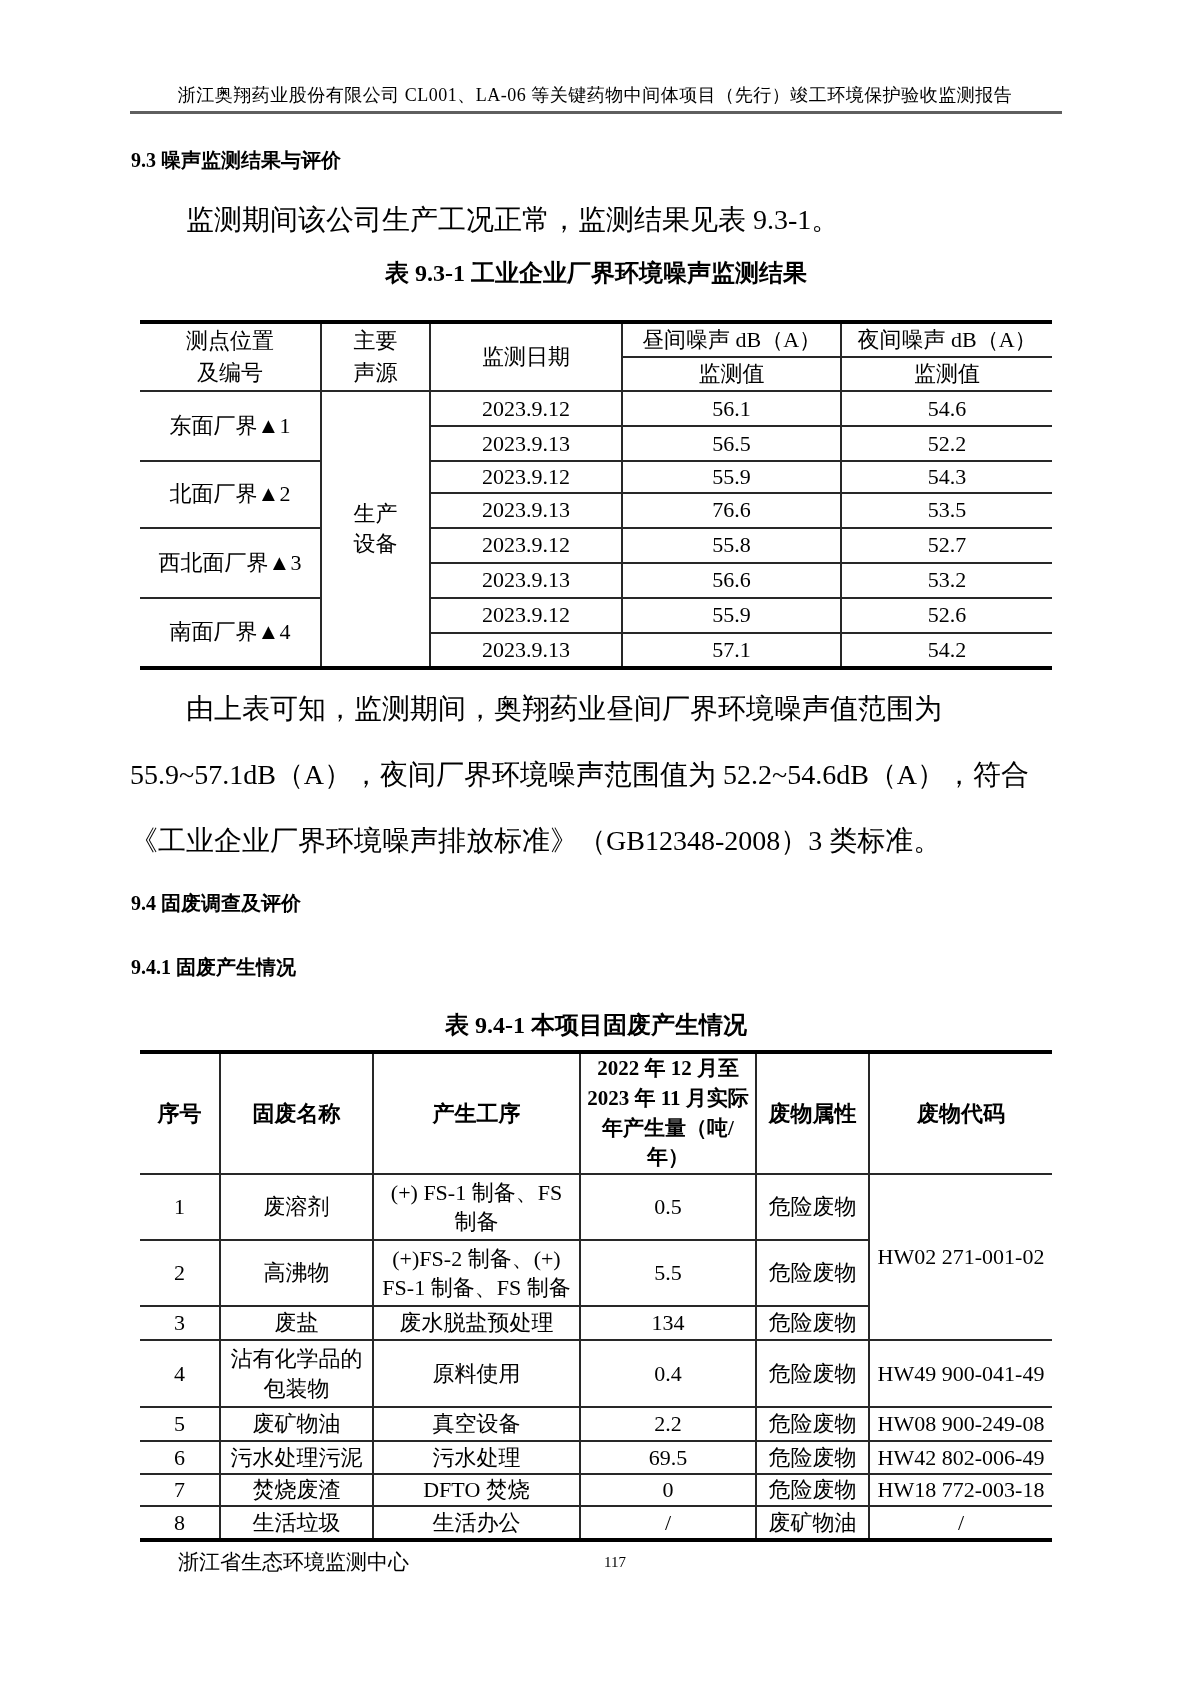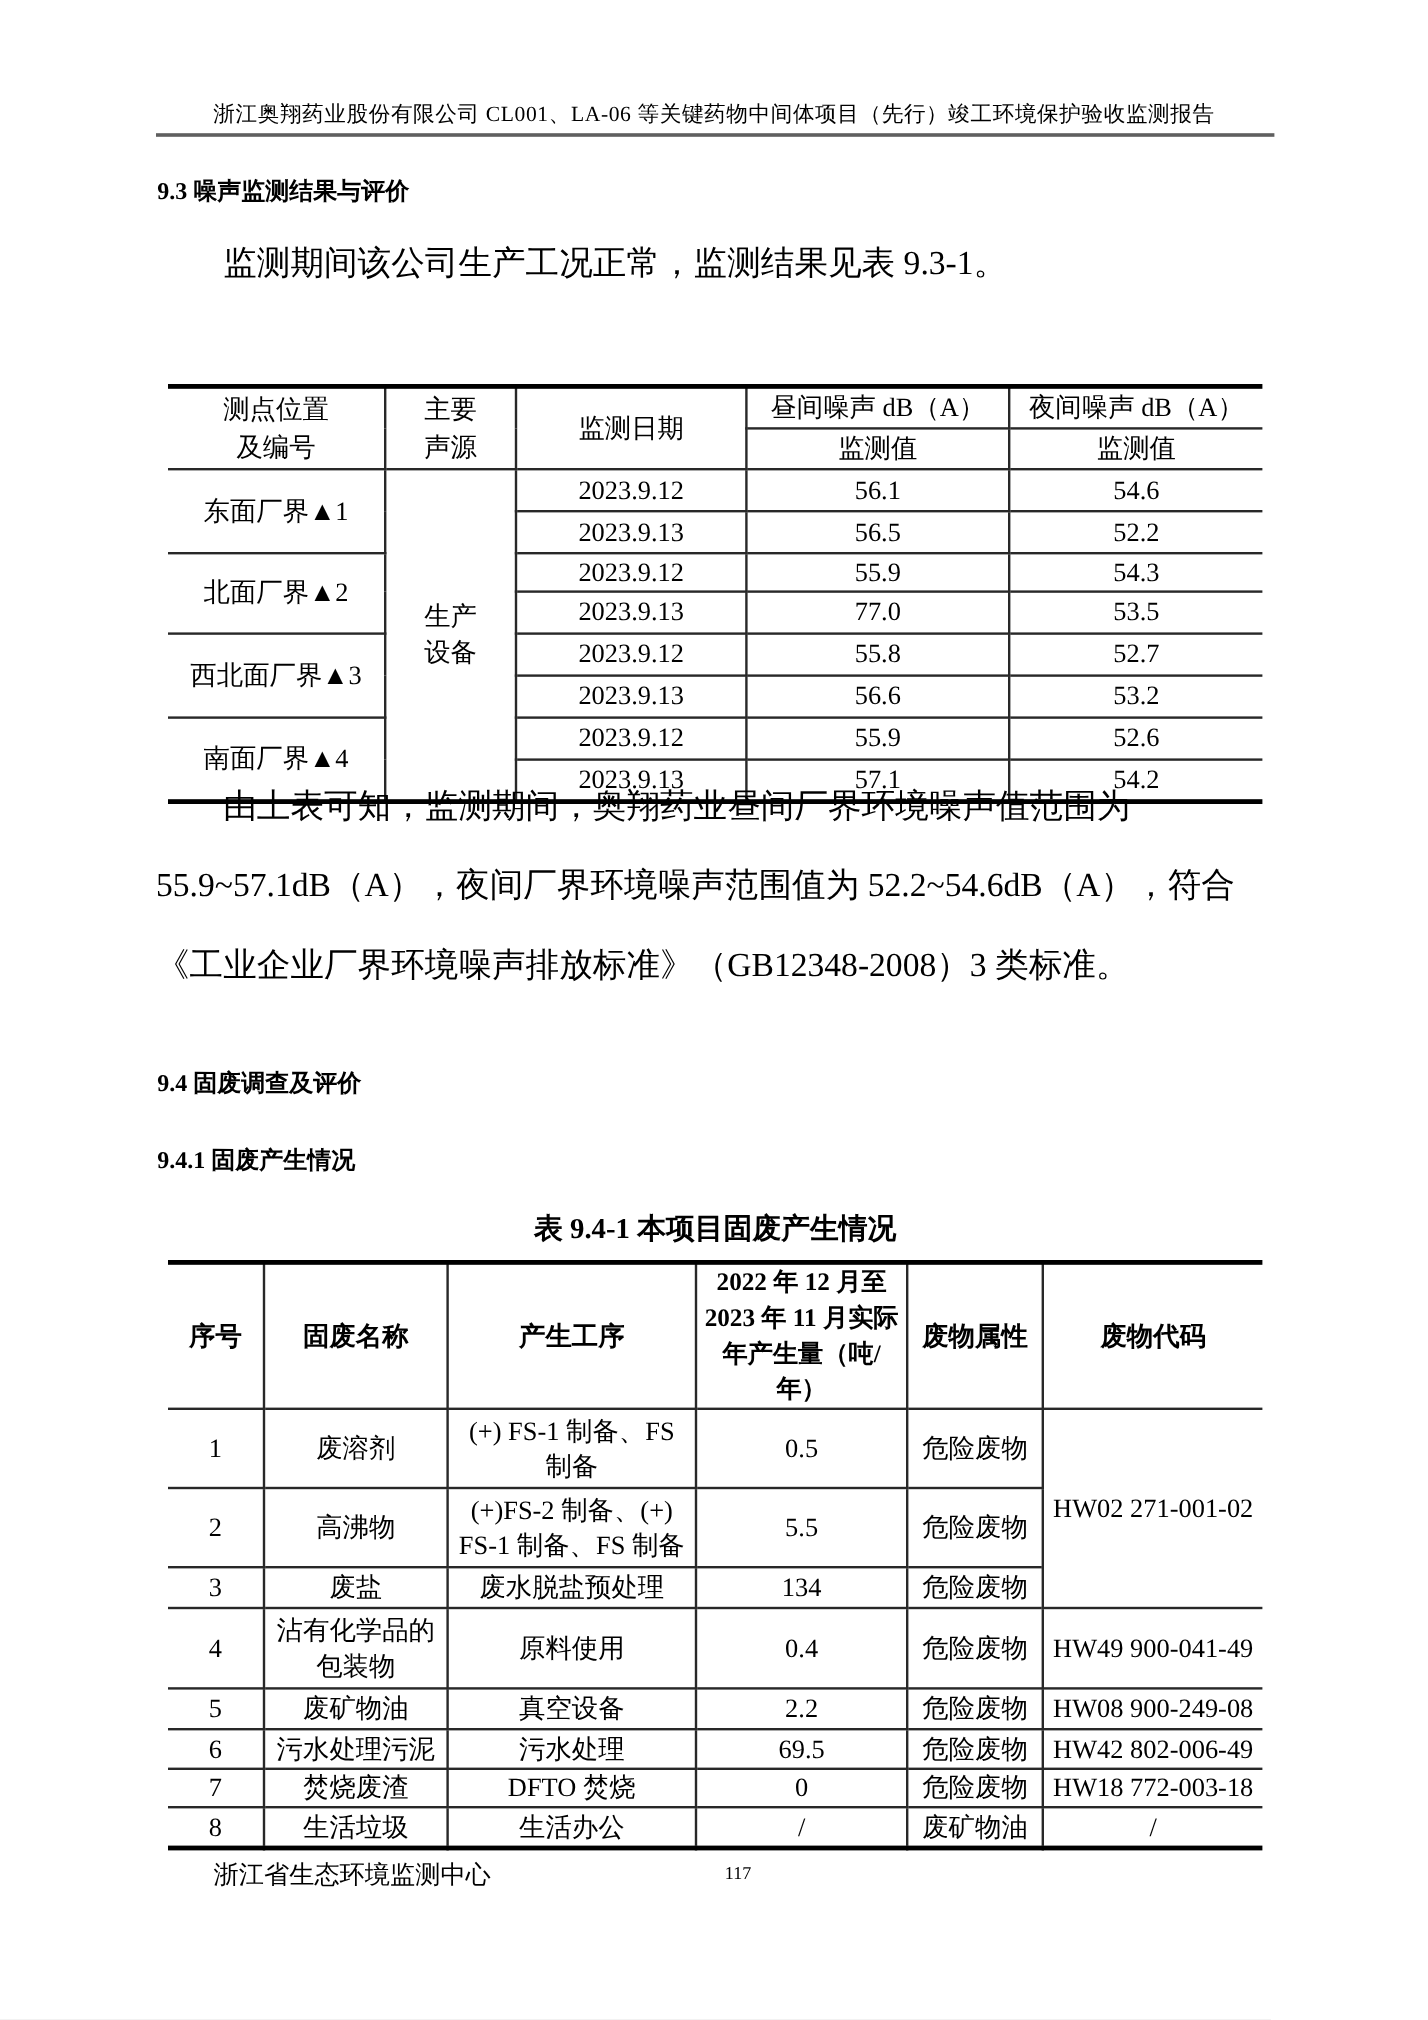--- a/index.html
+++ b/index.html
@@ -16,21 +16,21 @@
     font-size:18px; line-height:26px; letter-spacing:0.5px;
   }
   .hdr-rule { left:130px; top:111px; width:932px; height:3px; background:#5f5f5f; }
 
   .h1 { left:131px; font-size:20px; font-weight:bold; line-height:42px; margin:0; }
   .h2 { left:131px; font-size:20px; font-weight:bold; line-height:38px; margin:0;text-align:center; }
 
   .body-text { left:130px; width:932px; font-size:28px; line-height:42px; margin:0; }
   .indent { text-indent:56px; }
 
-  .para2 { left:130px; top:640px; width:935px; font-size:28px; }
+  .para2 { left:130px; top:676px; width:935px; font-size:28px; }
   .para2 .ln { height:66px; line-height:66px; white-space:nowrap; }
 
   .tbl-title { left:130px; width:932px; text-align:center; font-size:24px; font-weight:bold; line-height:34px; }
 
   table.t {
     position:absolute; left:140px; border-collapse:collapse; table-layout:fixed;
     border-top:4px solid #000; border-bottom:4px solid #000;
   }
   .t td {
     border:2px solid #282828; padding:0 2px;
@@ -53,20 +53,21 @@
 
 <div class="page">
 
   <div class="abs page-hdr">浙江奥翔药业股份有限公司 CL001、LA-06 等关键药物中间体项目（先行）竣工环境保护验收监测报告</div>
   <div class="abs hdr-rule"></div>
 
   <h2 class="abs h1" style="top:139px;">9.3 噪声监测结果与评价</h2>
 
   <p class="abs body-text indent" style="top:199px;">监测期间该公司生产工况正常，监测结果见表 9.3-1。</p>
 
+  <div class="abs tbl-title" style="top:256px;">表 9.3-1 工业企业厂界环境噪声监测结果</div>
 
   <table class="t t1" style="top:320px;">
     <colgroup>
       <col style="width:181px">
         <col style="width:109px">
         <col style="width:192px">
         <col style="width:219px">
         <col style="width:211px">
     </colgroup>
     <tbody>
@@ -99,21 +100,21 @@
       </tr>
 
       <tr style="height:19px;">
         <td rowspan="2">北面厂界▲2</td>
         <td>2023.9.12</td>
         <td>55.9</td>
         <td>54.3</td>
       </tr>
       <tr style="height:35px;">
         <td>2023.9.13</td>
-        <td>77.0</td>
+        <td>76.6</td>
         <td>53.5</td>
       </tr>
 
       <tr style="height:35px;">
         <td rowspan="2">西北面厂界▲3</td>
         <td>2023.9.12</td>
         <td>55.8</td>
         <td>52.7</td>
       </tr>
       <tr style="height:35px;">

